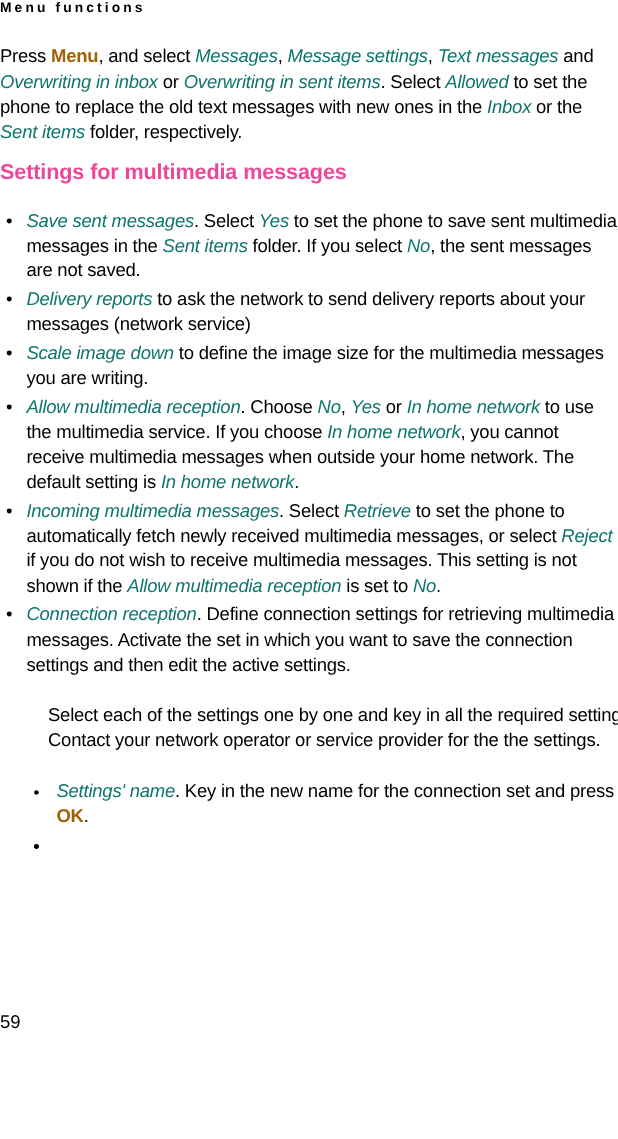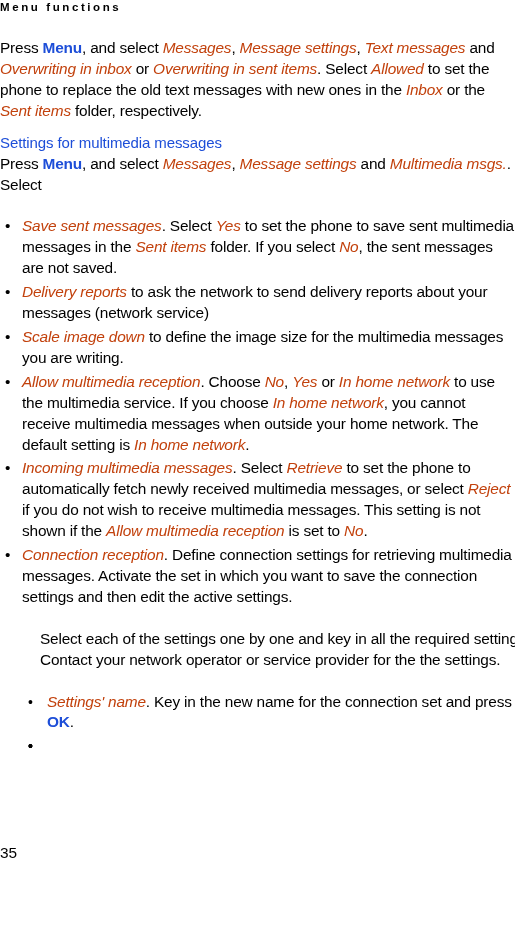--- a/index.html
+++ b/index.html
@@ -44,34 +44,34 @@
     line-height: 20.9px;
     letter-spacing: -0.18px;
     text-align: left;
     color: #000;
   }
   p.body {
     width: 515px;
   }
   .i {
     font-style: italic;
-    color: #c2410c;
+    color: #0f766e;
   }
   .b {
     font-weight: bold;
-    color: #1d4ed8;
+    color: #a16207;
   }
   h2.section {
     margin: 0;
     padding: 0;
-    font-size: 15px;
-    font-weight: normal;
+    font-size: 18px;
+    font-weight: bold;
     line-height: 22px;
     letter-spacing: -0.1px;
-    color: #1d4ed8;
+    color: #ec4899;
   }
   .gap-para { height: 21px; }
   .gap-head { height: 10px; }
 
   ul.blist {
     list-style: none;
     margin: 0;
     padding: 0;
   }
   ul.blist > li {
@@ -164,21 +164,20 @@
   <div class="running-head">Menu functions</div>
 
   <div class="content">
 
     <p class="body"><span>Press </span><span class="b">Menu</span><span>, and select </span><span class="i">Messages</span><span>, </span><span class="i">Message settings</span><span>, </span><span class="i">Text messages</span><span> and </span><span class="i">Overwriting in inbox</span><span> or </span><span class="i">Overwriting in sent items</span><span>. Select </span><span class="i">Allowed</span><span> to set the phone to replace the old text messages with new ones in the </span><span class="i">Inbox</span><span> or the </span><span class="i">Sent items</span><span> folder, respectively.</span></p>
 
     <div class="gap-head"></div>
 
     <h2 class="section">Settings for multimedia messages</h2>
 
-    <p class="body"><span>Press </span><span class="b">Menu</span><span>, and select </span><span class="i">Messages</span><span>, </span><span class="i">Message settings</span><span> and </span><span class="i">Multimedia msgs.</span><span>. Select</span></p>
 
     <div class="gap-para"></div>
 
     <ul class="blist">
 
       <li>
         <span class="bullet">•</span>
         <span class="li-text"><span class="i">Save sent messages</span><span>. Select </span><span class="i">Yes</span><span> to set the phone to save sent multimedia messages in the </span><span class="i">Sent items</span><span> folder. If you select </span><span class="i">No</span><span>, the sent messages are not saved.</span></span>
       </li>
 
@@ -231,15 +230,15 @@
       </li>
 
       <li>
         <span class="bullet">•</span>
       </li>
 
     </ul>
 
   </div>
 
-  <div class="folio">35</div>
+  <div class="folio">59</div>
 
 </div>
 
 </body></html>

